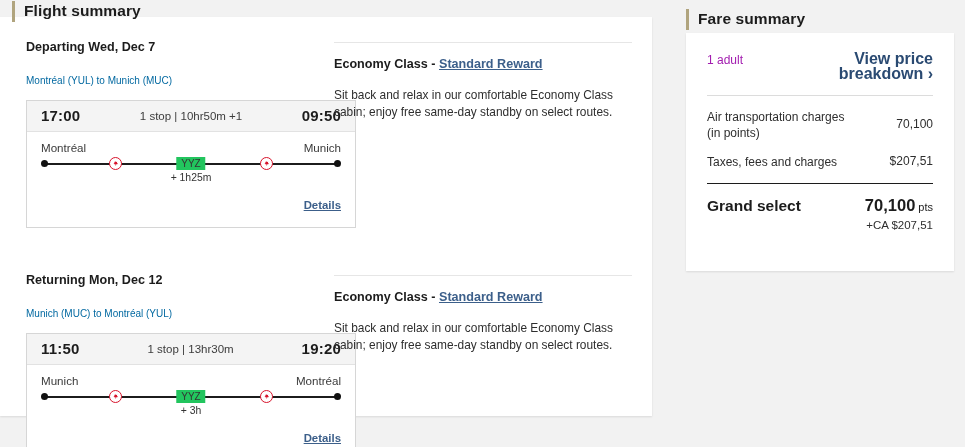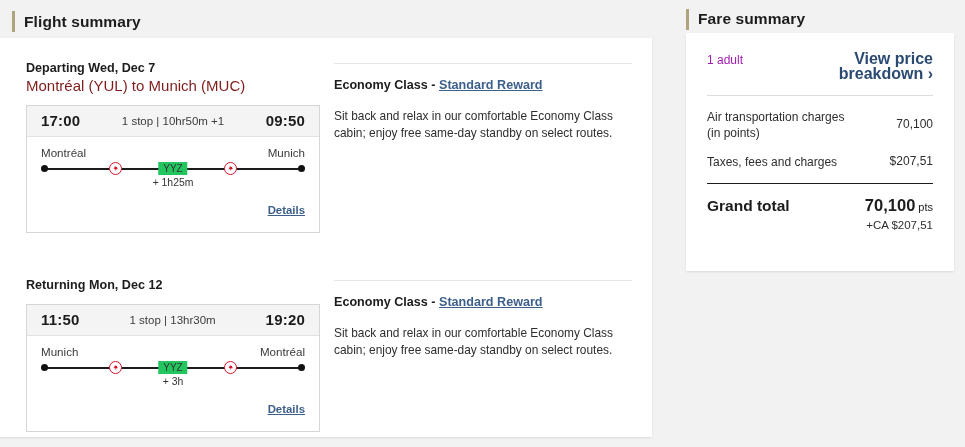--- a/index.html
+++ b/index.html
@@ -41,21 +41,21 @@
 
   
   .left-col {
     position: absolute;
     left: 0;
     top: 0;
     width: 652px;
   }
   .left-head {
     padding: 5px 0 0 12px;
-    height: 38px;
+    height: 17px;
     box-sizing: border-box;
   }
   .flight-card {
     background: #ffffff;
     width: 652px;
     box-sizing: border-box;
     padding: 22px 0 0 0;
     height: 399px;
     box-shadow: 0 1px 2px rgba(0,0,0,.10);
   }
@@ -74,31 +74,31 @@
     padding-top: 3px;
   }
 
   .leg-date {
     font-size: 12.6px;
     font-weight: bold;
     color: #1c1c1c;
     line-height: 16px;
   }
   .leg-route {
-    font-size: 15px;
-    color: #7f1d1d;
+    font-size: 10px;
+    color: #0369a1;
     line-height: 17px;
-    margin-top: 1px;
+    margin-top: 17px;
   }
 
   
   .itin {
     margin-top: 11px;
     border: 1px solid #d6d6d6;
-    width: 294px;
+    width: 330px;
     box-sizing: border-box;
     background: #fff;
   }
   .itin-head {
     background: #f4f4f4;
     border-bottom: 1px solid #e2e2e2;
     display: flex;
     align-items: center;
     justify-content: space-between;
     padding: 6px 14px 7px 14px;
@@ -373,20 +373,21 @@
           </div>
           <div class="cabin-desc">Sit back and relax in our comfortable Economy Class cabin; enjoy free same-day standby on select routes.</div>
         </div>
       </div>
 
       <div class="leg-gap"></div>
 
       <div class="leg">
         <div class="leg-left">
           <div class="leg-date">Returning Mon, Dec 12</div>
+          <div class="leg-route">Munich (MUC) to Montréal (YUL)</div>
 
           <div class="itin">
             <div class="itin-head">
               <div class="itin-time">11:50</div>
               <div class="itin-meta">1 stop | 13hr30m</div>
               <div class="itin-time">19:20</div>
             </div>
             <div class="itin-body">
               <div class="city-row">
                 <span>Munich</span>
@@ -449,21 +450,21 @@
       </div>
 
       <div class="fare-row single">
         <div class="lbl">Taxes, fees and charges</div>
         <div class="val">$207,51</div>
       </div>
 
       <div class="fare-rule-strong"></div>
 
       <div class="grand">
-        <div class="grand-label">Grand total</div>
+        <div class="grand-label">Grand select</div>
         <div class="grand-right">
           <div>
             <span class="grand-pts">70,100</span><span class="grand-unit">pts</span>
           </div>
           <div class="grand-cash">+CA $207,51</div>
         </div>
       </div>
     </div>
   </div>
 

